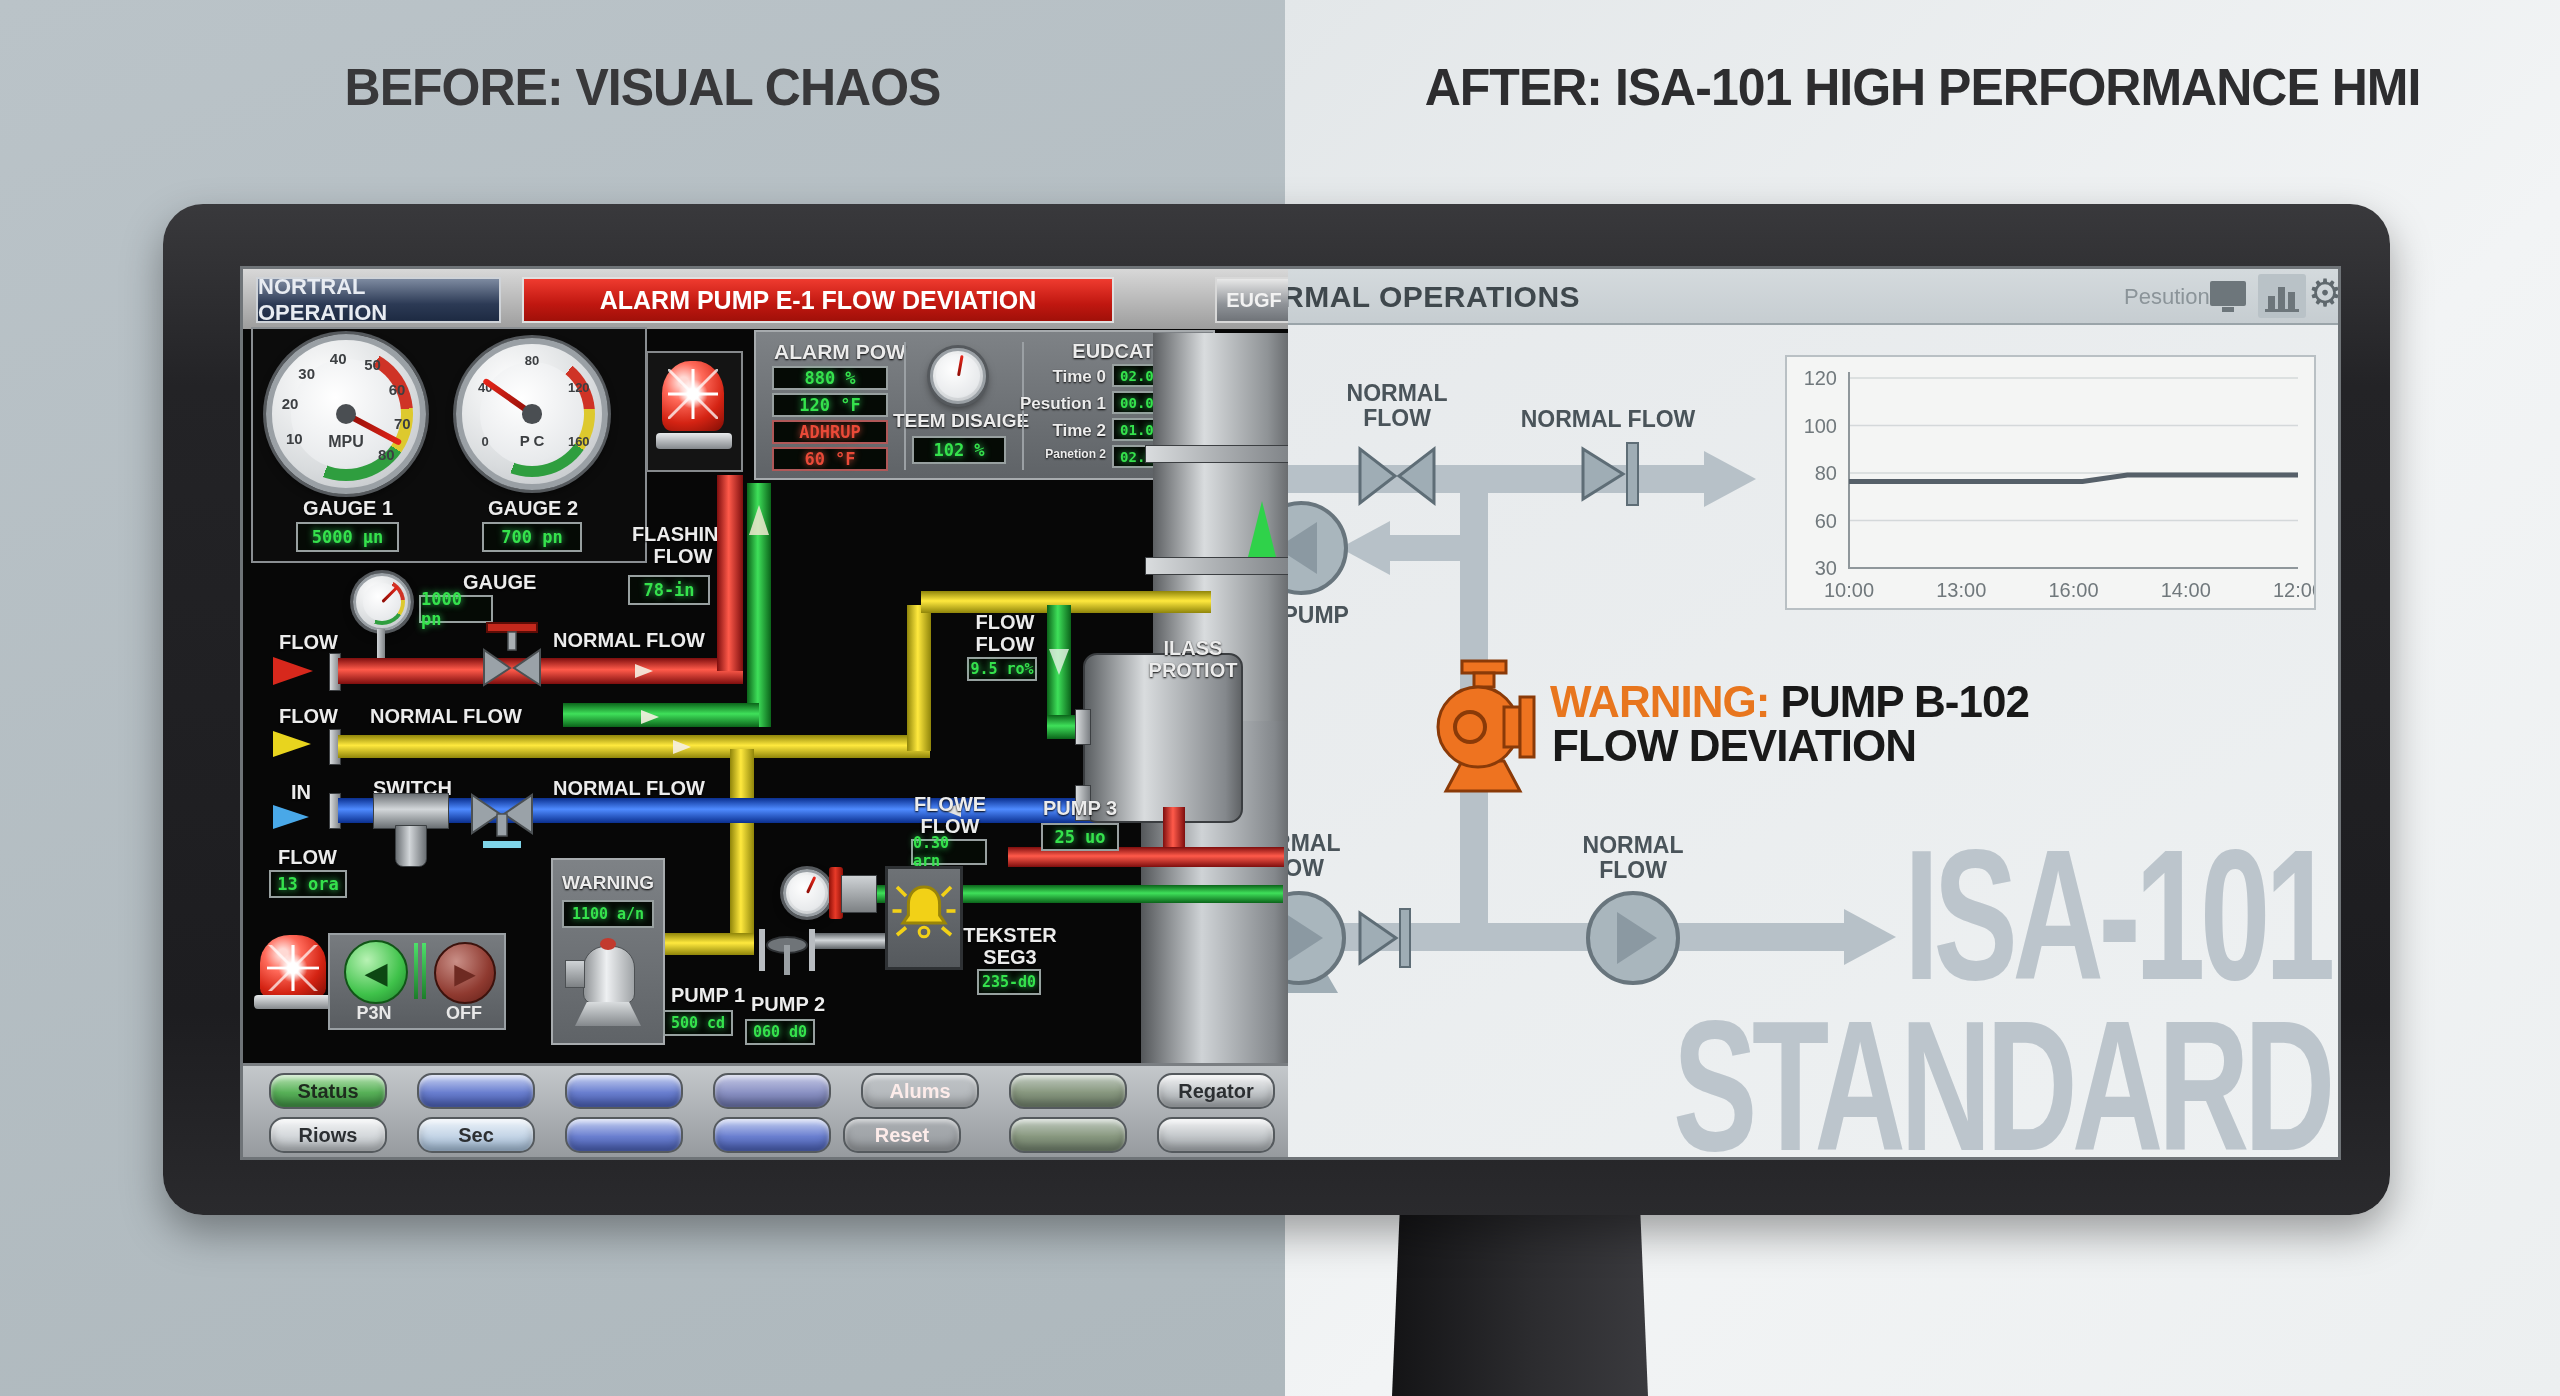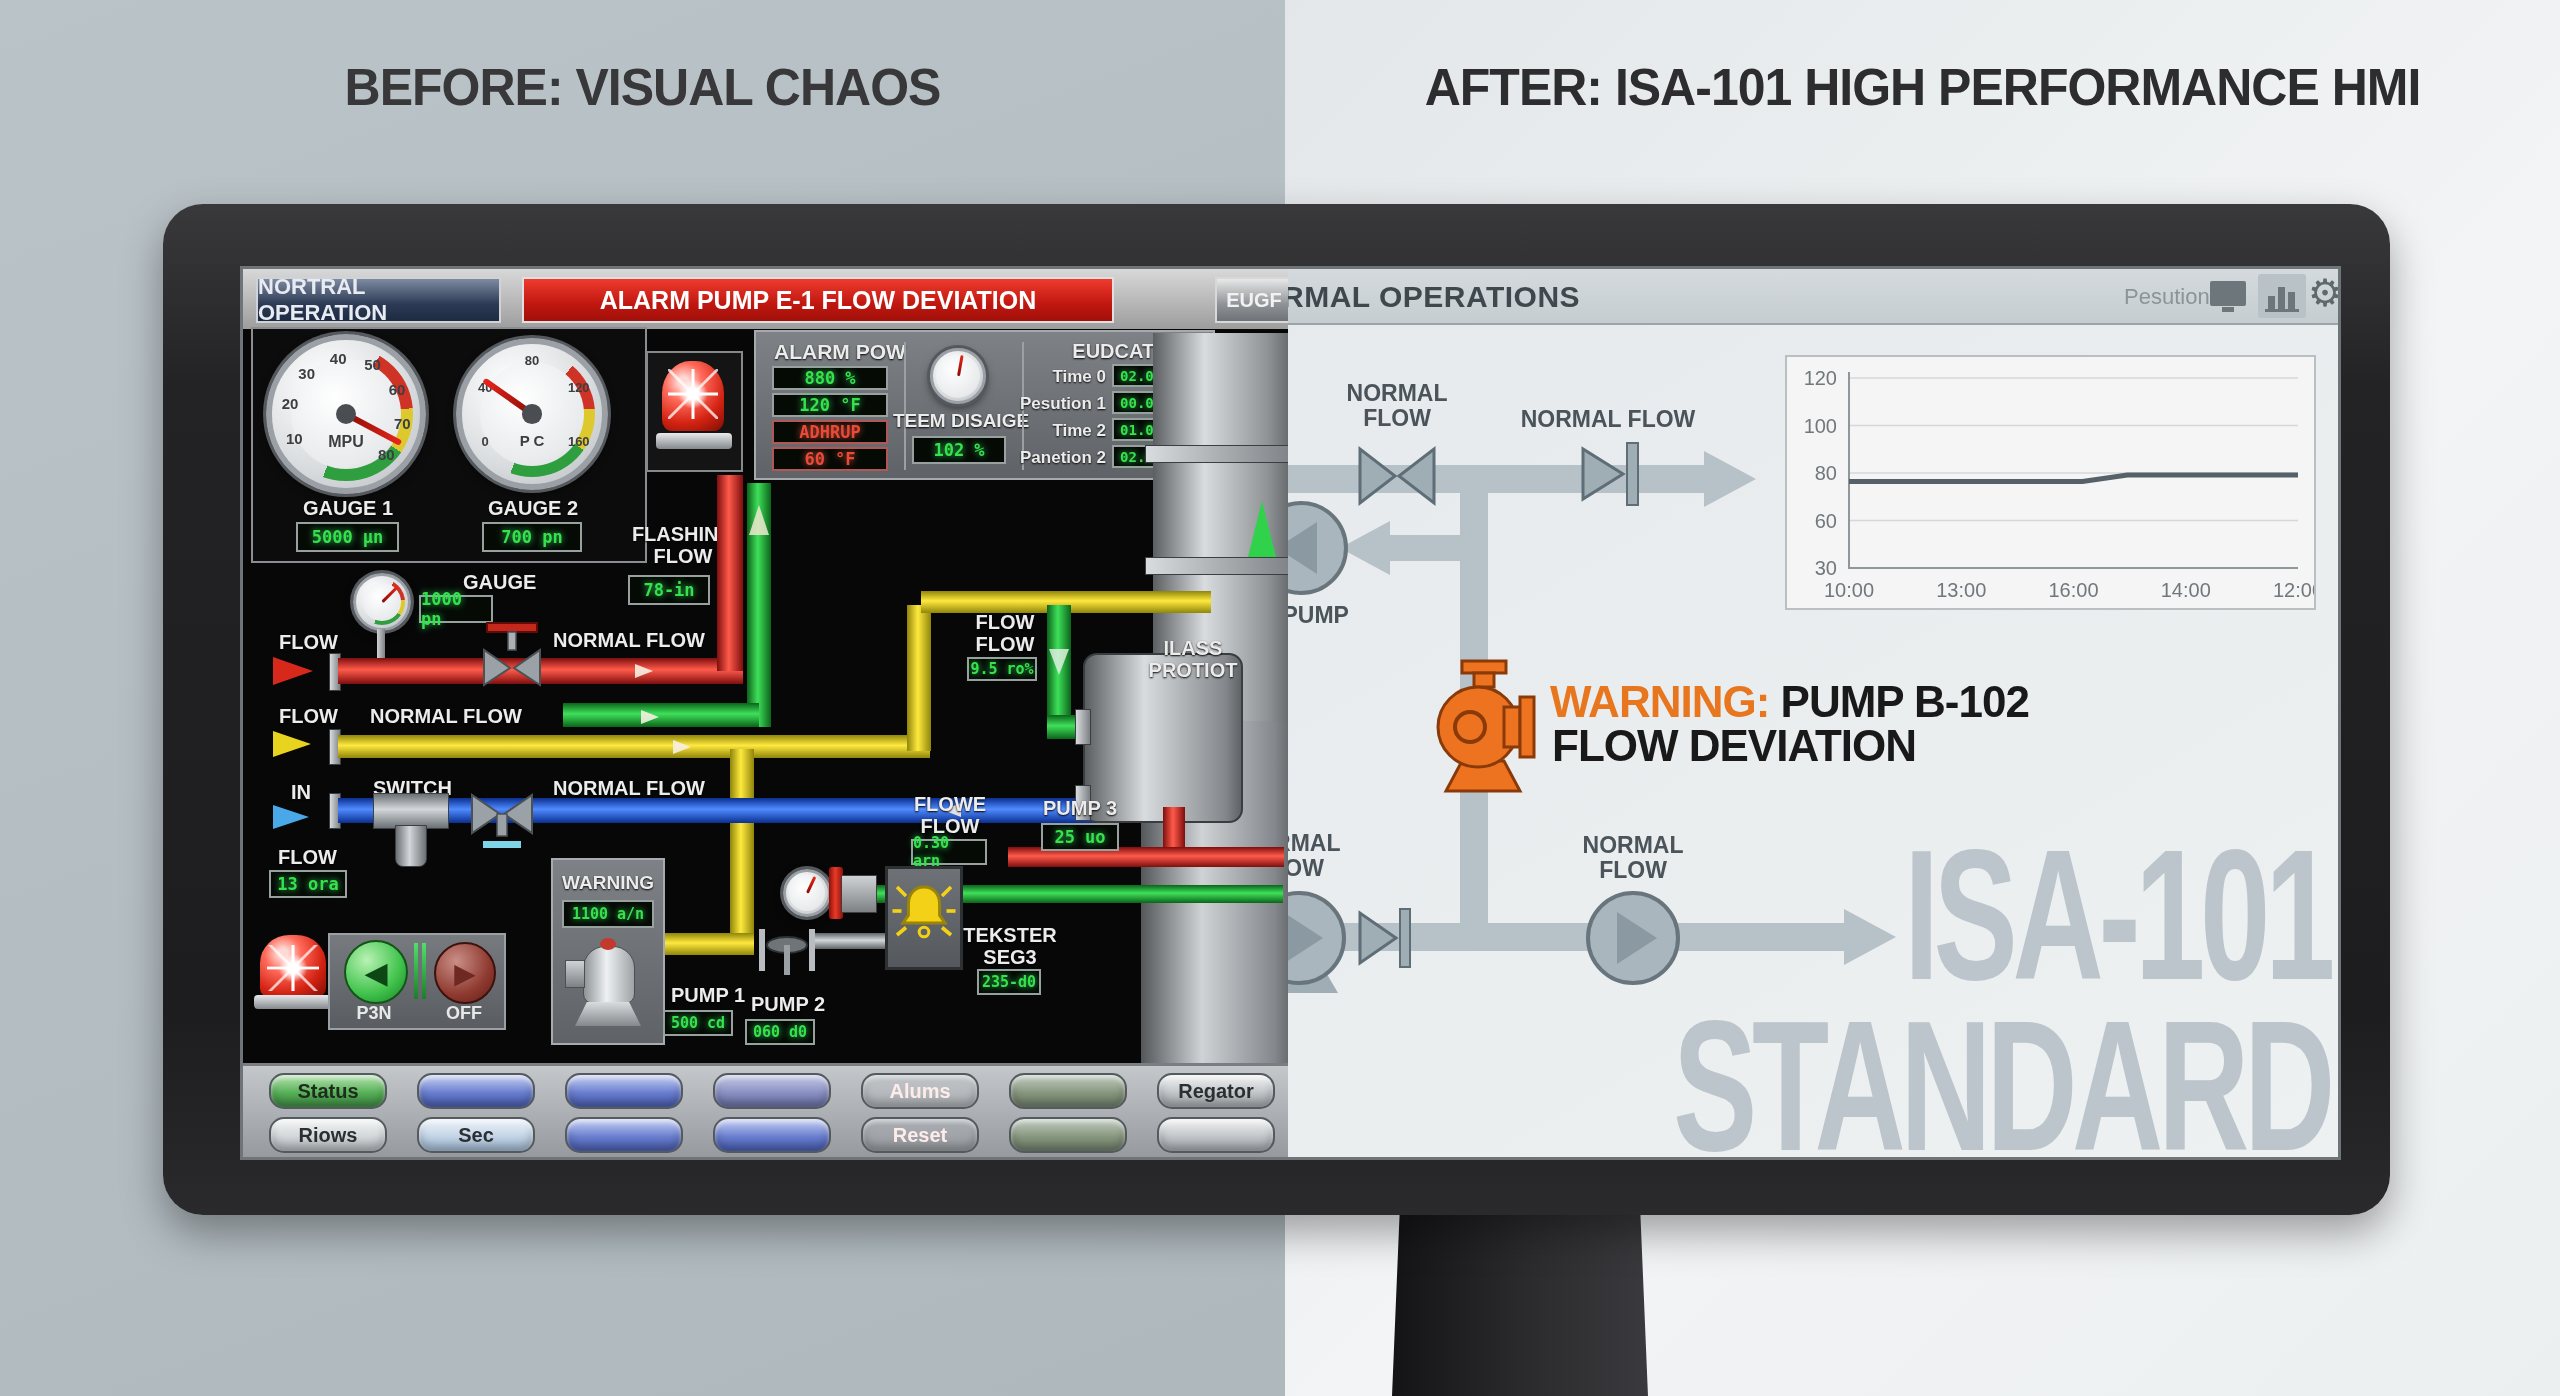--- a/index.html
+++ b/index.html
@@ -157,21 +157,21 @@
           <div class="abs lbl" style="left:130px;top:78px;width:150px;text-align:center;font-size:19px;">TEEM DISAIGE</div>
           <div class="abs dd" style="left:156px;top:104px;width:94px;height:28px;">102 %</div>
           <div class="abs" style="left:266px;top:10px;width:2px;height:128px;background:#9ba0a4;"></div>
           <div class="abs lbl" style="left:300px;top:8px;width:150px;text-align:center;font-size:20px;">EUDCATION</div>
           <div class="abs lbl" style="left:258px;top:35px;width:92px;text-align:right;font-size:17px;">Time 0</div>
           <div class="abs dd" style="left:356px;top:32px;width:92px;height:23px;font-size:14px;">02.05 ppb</div>
           <div class="abs lbl" style="left:258px;top:62px;width:92px;text-align:right;font-size:17px;">Pesution 1</div>
           <div class="abs dd" style="left:356px;top:59px;width:92px;height:23px;font-size:14px;">00.05 ppb</div>
           <div class="abs lbl" style="left:258px;top:89px;width:92px;text-align:right;font-size:17px;">Time 2</div>
           <div class="abs dd" style="left:356px;top:86px;width:92px;height:23px;font-size:14px;">01.05 ppb</div>
-          <div class="abs lbl" style="left:258px;top:116px;width:92px;text-align:right;font-size:17px;">Panetion 2</div>
+          <div class="abs lbl" style="left:258px;top:116px;width:92px;text-align:right;font-size:12px;">Panetion 2</div>
           <div class="abs dd" style="left:356px;top:113px;width:92px;height:23px;font-size:14px;">02.06 ppb</div>
         </div>
 
         <div class="abs" style="left:910px;top:64px;width:135px;height:822px;background:linear-gradient(90deg,#5c5f62,#d9dcde 38%,#8f9396 85%,#6a6d70);"></div>
         <div class="abs flange" style="left:902px;top:176px;width:150px;height:16px;"></div>
         <div class="abs flange" style="left:902px;top:288px;width:150px;height:16px;"></div>
         <div class="abs" style="left:898px;top:452px;width:152px;height:374px;background:linear-gradient(90deg,#54575a,#cfd3d6 40%,#84888c 88%,#606366);border-radius:10px;"></div>
         <div class="abs flange" style="left:902px;top:806px;width:150px;height:16px;"></div>
         <div class="abs" style="left:1005px;top:232px;width:0;height:0;border-left:14px solid transparent;border-right:14px solid transparent;border-bottom:56px solid #2fd24a;"></div>
 
@@ -319,21 +319,21 @@
           <div class="pbtn blue" style="left:174px;top:7px;"></div>
           <div class="pbtn blue" style="left:322px;top:7px;"></div>
           <div class="pbtn slate" style="left:470px;top:7px;"></div>
           <div class="pbtn red" style="left:618px;top:7px;">Alums</div>
           <div class="pbtn sage" style="left:766px;top:7px;"></div>
           <div class="pbtn silver" style="left:914px;top:7px;">Regator</div>
           <div class="pbtn white" style="left:26px;top:51px;">Riows</div>
           <div class="pbtn pale" style="left:174px;top:51px;">Sec</div>
           <div class="pbtn blue" style="left:322px;top:51px;"></div>
           <div class="pbtn blue" style="left:470px;top:51px;"></div>
-          <div class="pbtn red" style="left:618px;top:51px;">Reset</div>
+          <div class="pbtn red" style="left:600px;top:51px;">Reset</div>
           <div class="pbtn sage" style="left:766px;top:51px;"></div>
           <div class="pbtn silver" style="left:914px;top:51px;"></div>
         </div>
       </div>
 
       <div id="screen-right" class="abs">
 
         <div class="abs watermark" style="right:8px;top:560px;font-size:186px;z-index:1;">
           <div>ISA-101</div>
           <div>STANDARD</div>

